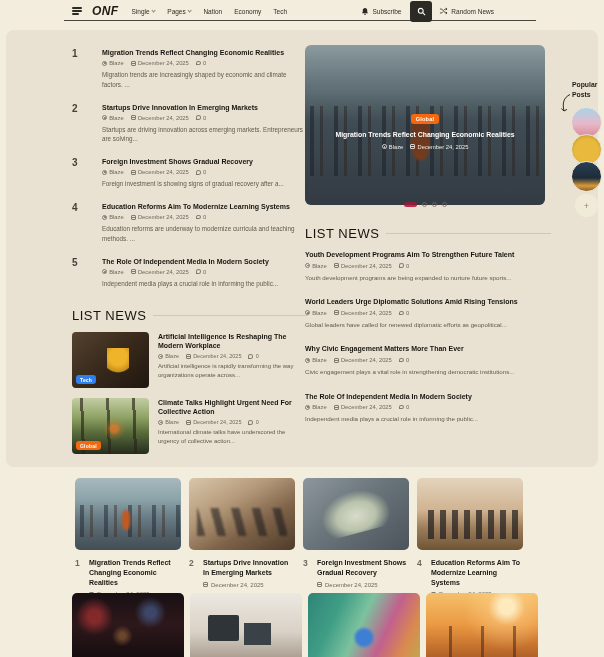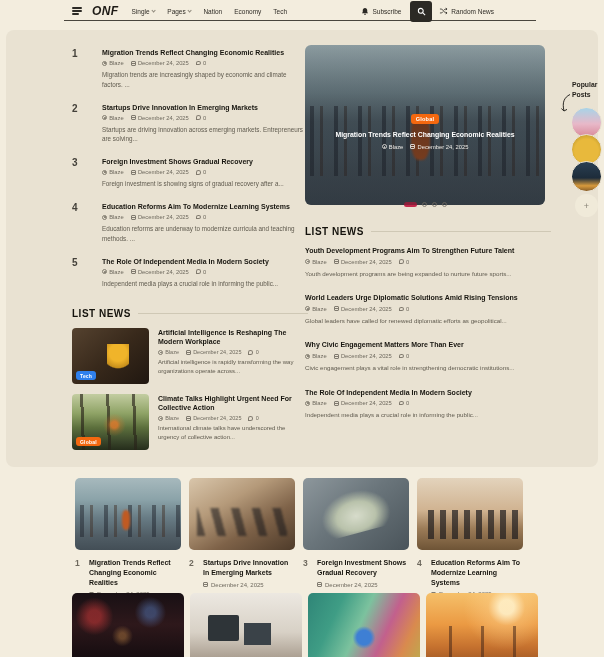--- a/index.html
+++ b/index.html
@@ -67,21 +67,21 @@
   .pp-label { margin-left:14px; font-size:6.8px; font-weight:bold; color:#1e1b16; line-height:1.4; }
   .pp-arrow { position:absolute; left:1px; top:13px; }
   .pp-avatars { margin:8px 0 0 12px; width:33px; display:flex; flex-direction:column; align-items:center; }
   .pp-av { width:31px; height:31px; border-radius:50%; border:1.6px solid #e9e2d2; margin-top:-4px; cursor:pointer; overflow:hidden; }
   .pp-av:first-child { margin-top:0; }
   .pp-more { width:23px; height:23px; border-radius:50%; background:#f0ead9; color:#8a8578;
     display:flex; align-items:center; justify-content:center; font-size:9px; margin-top:2px; cursor:pointer; }
 
   
   .ln-head { display:flex; align-items:center; gap:7px; margin-bottom:9px; }
-  .ln-heading { font-size:10px; font-weight:bold; letter-spacing:.5px; color:#15130d; }
+  .ln-heading { font-size:13px; font-weight:normal; letter-spacing:.5px; color:#15130d; }
   .ln-rule { flex:1; height:1px; background:#cfc8b5; }
 
   
   .ln-left { position:absolute; left:66px; top:278px; width:236px; }
   .ln-item { display:flex; gap:9px; margin-bottom:10px; }
   .ln-thumb { width:77px; height:56px; border-radius:4px; position:relative; flex-shrink:0; overflow:hidden; cursor:pointer; }
   .ln-thumb .tag { position:absolute; left:4px; bottom:4px; z-index:3; font-size:5px; padding:1.5px 4px; }
   .ln-body { flex:1; }
   .ln-t { font-size:7px; font-weight:bold; line-height:1.35; color:#17150f; cursor:pointer; }
   .ln-left .meta { font-size:5.5px; margin:2.5px 0 3px; }

